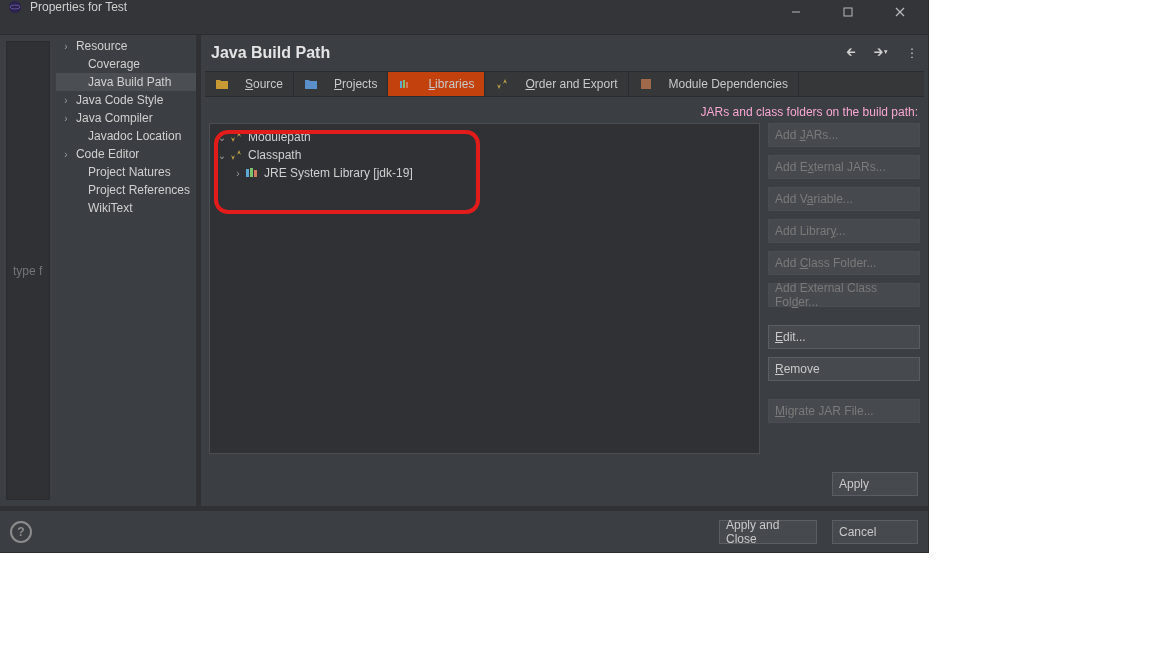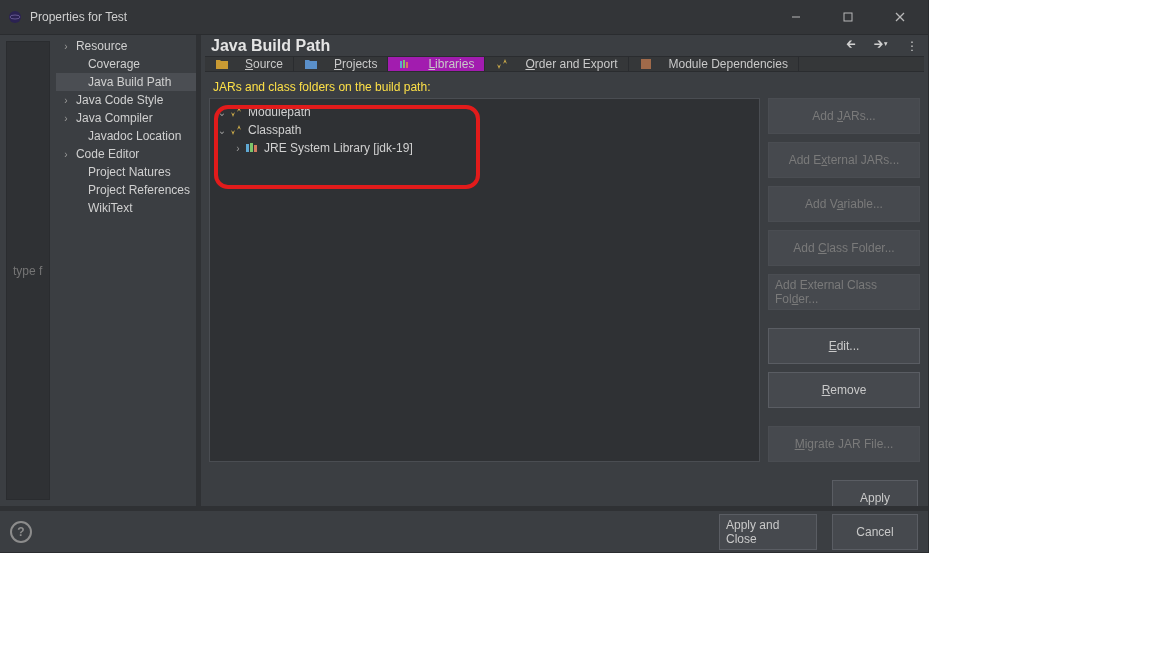--- a/index.html
+++ b/index.html
@@ -11,21 +11,21 @@
     background: #3b3e42;
     display: flex;
     flex-direction: column;
     box-shadow: 0 0 0 1px #2a2c2f;
     color: #c9c9c9;
   }
   .titlebar {
     height: 34px;
     background: #333538;
     display: flex;
-    align-items: center;
+    align-items: flex-start;
     padding: 0 8px;
   }
   .titlebar .app-icon {
     width: 14px; height: 14px;
     margin-right: 8px;
     display: inline-block;
   }
   .titlebar .title-text { flex: 1; color: #cfcfcf; }
   .winbtns { display: flex; gap: 28px; margin-right: 8px; }
   .winbtn { width: 24px; height: 24px; display:flex; align-items:center; justify-content:center; color:#b8b8b8; font-size:12px; }
@@ -90,25 +90,25 @@
     border-bottom: 1px solid #2a2c2f;
     margin: 0 4px;
   }
   .tab {
     display: flex; align-items:center;
     padding: 0 10px;
     gap: 16px;
     color:#c9c9c9;
     border-right: 1px solid #2a2c2f;
   }
-  .tab.active { background:#a21caf; }
+  .tab.active { background:#c2410c; }
   .tab .icon { width:14px; height:14px; display:inline-flex; align-items:center; justify-content:center; }
   .tab .u { text-decoration: underline; }
 
-  .desc { padding: 8px 10px 4px 12px; color:#fde047; }
+  .desc { padding: 8px 10px 4px 0; color:#f9a8d4;text-align:right; }
 
   .content-row {
     flex: 1;
     display: flex;
     padding: 0 8px 8px 8px;
     gap: 8px;
   }
   .tree-panel {
     flex: 1;
     background: #2f3134;
@@ -139,22 +139,22 @@
   .btn-col {
     width: 152px;
     display:flex;
     flex-direction: column;
     gap: 8px;
   }
   .btn {
     background:#46494e;
     border:1px solid #5a5d63;
     color:#c9c9c9;
-    height: 36px;
-    display:flex; align-items:center; justify-content:center;
+    height: 24px;
+    display:flex; align-items:center; justify-content:flex-start;
     padding: 0 6px;
   }
   .btn.disabled { color:#7a7a7a; border-color:#4a4d52; }
   .btn .u { text-decoration: underline; }
   .gap-sm { height: 2px; }
 
   .footer-apply {
     display:flex; justify-content:flex-end;
     padding: 10px 10px 10px 16px;
   }
@@ -353,20 +353,23 @@
           <div class="btn disabled">
               <span>Add <span class="u">J</span>ARs...</span>
             </div>
           <div class="btn disabled">
               <span>Add E<span class="u">x</span>ternal JARs...</span>
             </div>
           <div class="btn disabled">
               <span>Add V<span class="u">a</span>riable...</span>
             </div>
           <div class="btn disabled">
+              <span>Add Librar<span class="u">y</span>...</span>
+            </div>
+          <div class="btn disabled">
               <span>Add <span class="u">C</span>lass Folder...</span>
             </div>
           <div class="btn disabled">
               <span>Add External Class Fol<span class="u">d</span>er...</span>
             </div>
           <div class="gap-sm"></div>
           <div class="btn">
               <span><span class="u">E</span>dit...</span>
             </div>
           <div class="btn">

